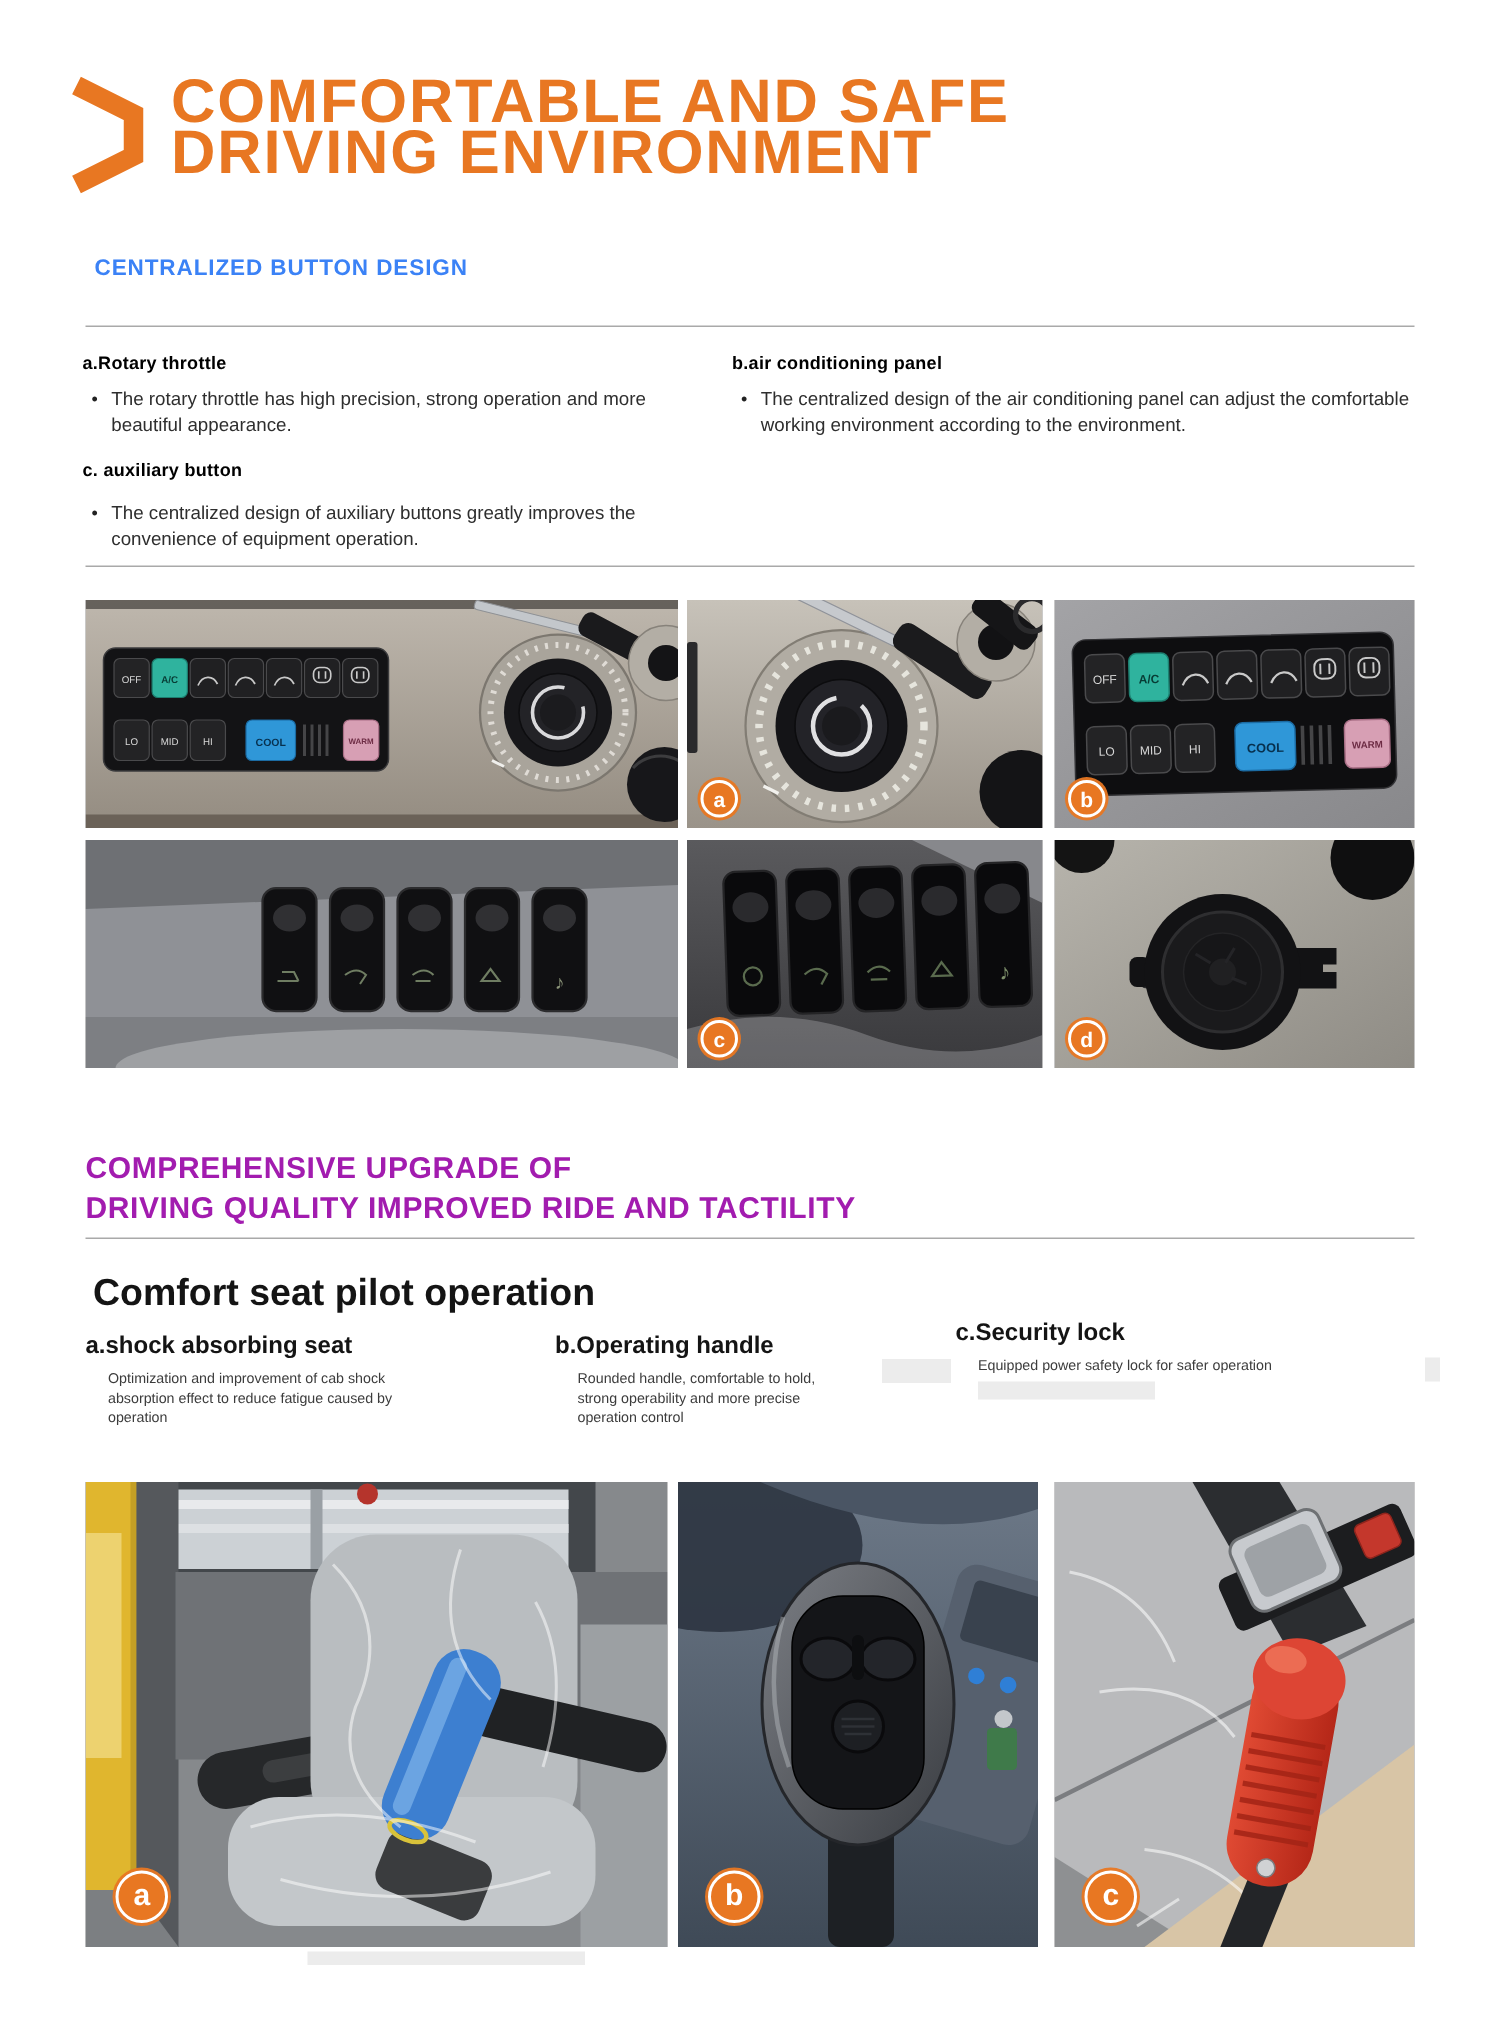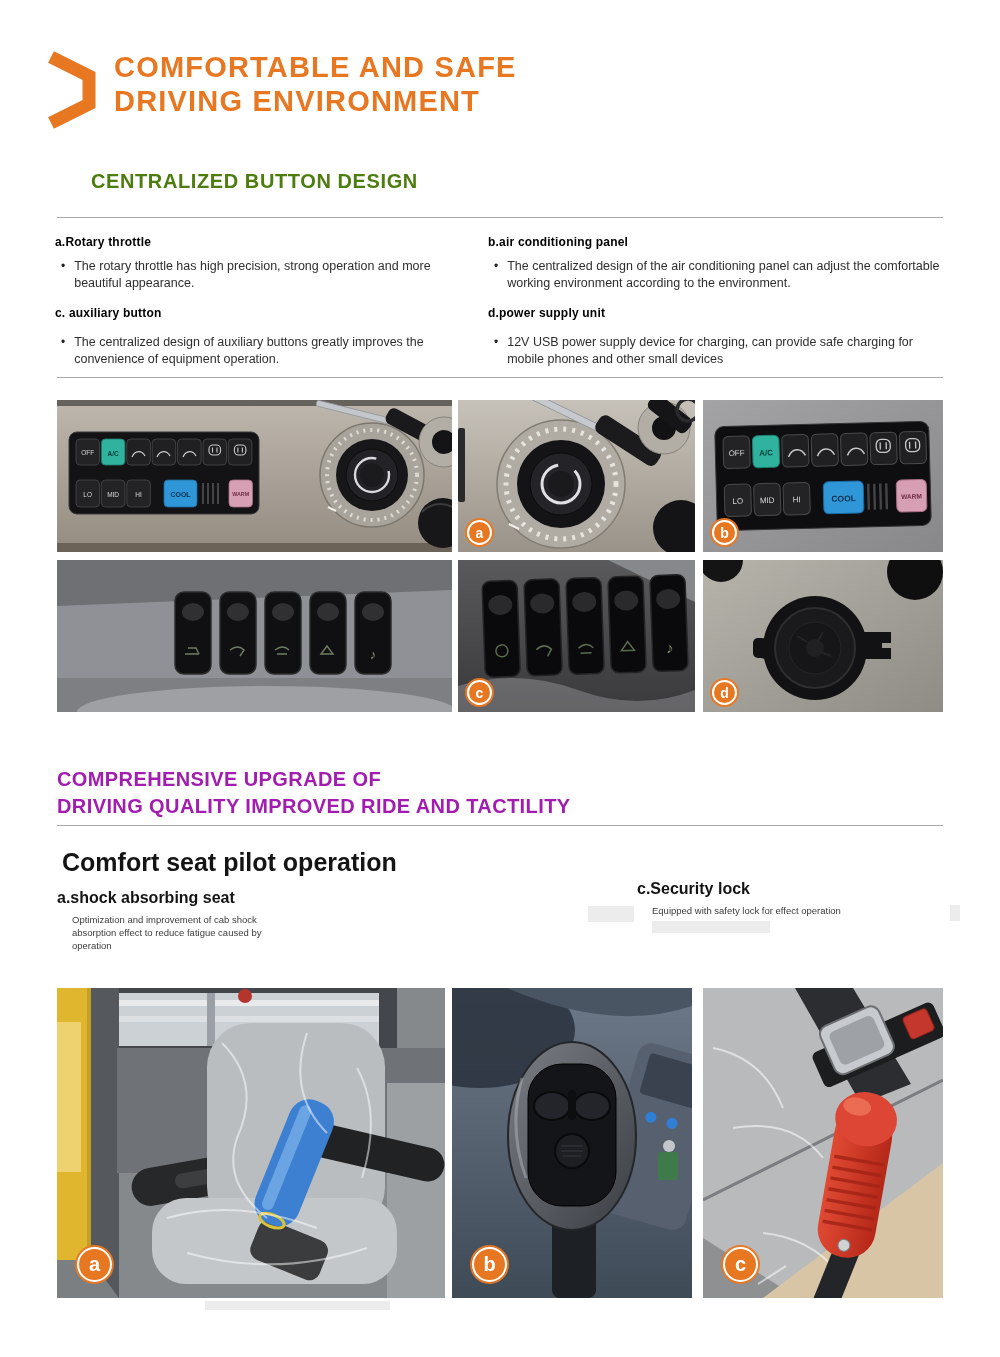--- a/index.html
+++ b/index.html
@@ -2,23 +2,23 @@
 <html><head>
 <meta charset="utf-8">
 <style>
   html,body { margin:0; padding:0; background:#fff; }
   .page { position:relative; width:1000px; height:1357px; background:#ffffff; overflow:hidden;
           font-family:"Liberation Sans","DejaVu Sans",sans-serif; color:#1a1a1a; }
 
   
   .hdr { position:absolute; left:44px; top:50px; display:flex; align-items:flex-start; }
   .chev { width:58px; height:80px; flex:0 0 auto; }
-  .title { margin-left:12px; color:#E87722; font-size:29px; line-height:34px; font-weight:bold; letter-spacing:1.2px; }
-
-  .sec-head1 { position:absolute; left:63px; top:170px; color:#4d7c0f; font-size:20px; font-weight:bold; letter-spacing:.6px;margin-left:28px; }
+  .title { margin-left:12px; color:#E87722; font-size:41px; line-height:34px; font-weight:bold; letter-spacing:1.2px; }
+
+  .sec-head1 { position:absolute; left:63px; top:170px; color:#3b82f6; font-size:15px; font-weight:bold; letter-spacing:.6px; }
   .rule { position:absolute; left:57px; width:886px; height:1px; background:#a9a9a9; }
 
   .feat { position:absolute; }
   .feat .lab { font-size:12px; font-weight:bold; color:#000000; letter-spacing:.2px; }
   .feat .desc { margin-top:9px; display:flex; font-size:12.5px; line-height:17px; color:#2e2e2e; }
   .feat .desc::before { content:"•"; margin:0 9px 0 6px; font-size:12px; color:#222; }
 
   .photo { position:absolute; overflow:hidden; background:#999; }
   .photo svg { display:block; width:100%; height:100%; }
 
@@ -64,26 +64,20 @@
   <div class="feat" style="left:488px; top:235px; width:462px">
     <div class="lab">b.air conditioning panel</div>
     <div class="desc">
         <span>The centralized design of the air conditioning panel can adjust the comfortable working environment according to the environment.</span>
       </div>
   </div>
   <div class="feat" style="left:55px; top:306px; width:400px">
     <div class="lab">c. auxiliary button</div>
     <div class="desc" style="margin-top:14px">
         <span>The centralized design of auxiliary buttons greatly improves the convenience of equipment operation.</span>
-      </div>
-  </div>
-  <div class="feat" style="left:488px; top:306px; width:462px">
-    <div class="lab">d.power supply unit</div>
-    <div class="desc" style="margin-top:14px">
-        <span>12V USB power supply device for charging, can provide safe charging for mobile phones and other small devices</span>
       </div>
   </div>
   <div class="rule" style="top:377px"></div>
 
   <div class="photo" style="left:57px; top:400px; width:395px; height:152px">
     <svg viewBox="0 0 395 152" preserveAspectRatio="none">
       <defs>
         <linearGradient id="dash1" x1="0" y1="0" x2="0" y2="1">
           <stop offset="0" stop-color="#beb7ad"></stop>
             <stop offset="1" stop-color="#948c81"></stop>
@@ -344,23 +338,27 @@
 
   <div class="sec2-line" style="top:768px">COMPREHENSIVE UPGRADE OF</div>
   <div class="sec2-line" style="top:795px">DRIVING QUALITY IMPROVED RIDE AND TACTILITY</div>
   <div class="rule" style="top:825px"></div>
   <div class="sub-head">Comfort seat pilot operation</div>
 
   <div class="col" style="left:57px; top:889px; width:290px">
     <div class="lab">a.shock absorbing seat</div>
     <div class="desc" style="width:210px">Optimization and improvement of cab shock absorption effect to reduce fatigue caused by operation</div>
   </div>
+  <div class="col" style="left:370px; top:889px; width:250px">
+    <div class="lab">b.Operating handle</div>
+    <div class="desc" style="width:180px">Rounded handle, comfortable to hold, strong operability and more precise operation control</div>
+  </div>
   <div class="col" style="left:637px; top:880px; width:260px">
     <div class="lab">c.Security lock</div>
-    <div class="desc" style="width:200px">Equipped with safety lock for effect operation</div>
+    <div class="desc" style="width:200px">Equipped power safety lock for safer operation</div>
   </div>
 
   <div class="smudge" style="left:588px; top:906px; width:46px; height:16px"></div>
   <div class="smudge" style="left:652px; top:921px; width:118px; height:12px"></div>
   <div class="smudge" style="left:205px; top:1301px; width:185px; height:9px"></div>
   <div class="smudge" style="left:950px; top:905px; width:10px; height:16px"></div>
 
   <div class="photo" style="left:57px; top:988px; width:388px; height:310px">
     <svg viewBox="0 0 388 310" preserveAspectRatio="none">
       <rect width="388" height="310" fill="#86898c"></rect>

